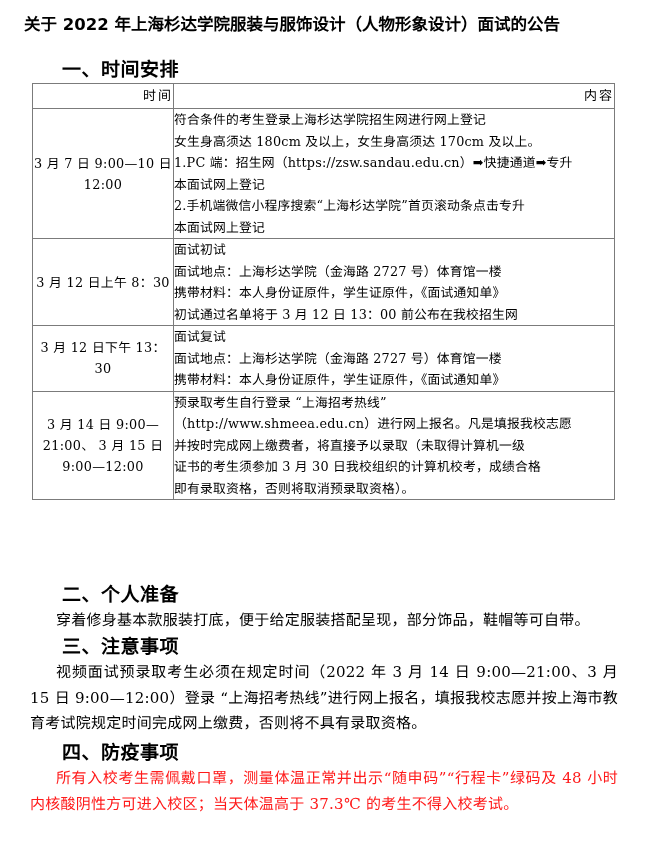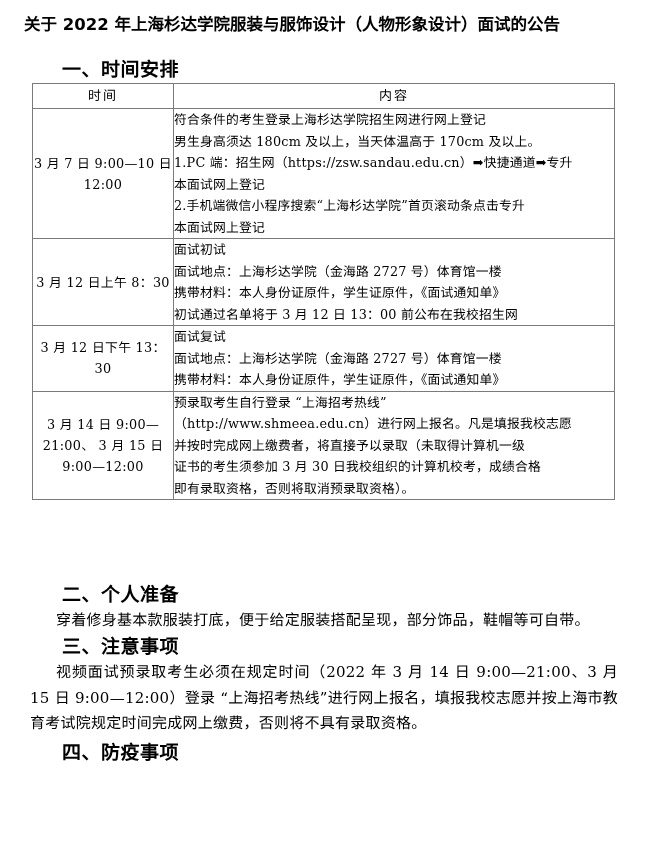--- a/index.html
+++ b/index.html
@@ -63,21 +63,21 @@
   .tbl td, .tbl th {
     border: 1px solid #7b7b7b;
     padding: 0;
     vertical-align: middle;
     font-weight: normal;
   }
   .col-time { width: 140px; }
   .col-body { width: 440px; }
 
   .th-cell {
-    text-align: center;
+    text-align: right;
     height: 24px;
     line-height: 24px;
     font-size: 13px;
     letter-spacing: 2px;
   }
 
   .time-cell {
     text-align: center;
     padding: 3px 5px;
     line-height: 21px;
@@ -125,21 +125,21 @@
     </thead>
     <tbody>
 
       <tr>
         <td class="time-cell">
           <span class="ln">3 月 7 日 9:00—10 日</span>
           <span class="ln">12:00</span>
         </td>
         <td class="body-cell">
           <span class="ln">符合条件的考生登录上海杉达学院招生网进行网上登记</span>
-          <span class="ln">男生身高须达 180cm 及以上，当天体温高于 170cm 及以上。</span>
+          <span class="ln">女生身高须达 180cm 及以上，女生身高须达 170cm 及以上。</span>
           <span class="ln">1.PC 端：招生网（https://zsw.sandau.edu.cn）➡快捷通道➡专升</span>
           <span class="ln">本面试网上登记</span>
           <span class="ln">2.手机端微信小程序搜索“上海杉达学院”首页滚动条点击专升</span>
           <span class="ln">本面试网上登记</span>
         </td>
       </tr>
 
       <tr>
         <td class="time-cell">
           <span class="ln">3 月 12 日上午 8：30</span>
@@ -181,14 +181,15 @@
     </tbody>
   </table>
 
   <div class="sec-head" style="left:62px; top:585px;">二、个人准备</div>
   <div class="para indent" style="left:30px; top:608px; width:588px;">穿着修身基本款服装打底，便于给定服装搭配呈现，部分饰品，鞋帽等可自带。</div>
 
   <div class="sec-head" style="left:62px; top:637px;">三、注意事项</div>
   <div class="para indent" style="left:30px; top:660px; width:588px;">视频面试预录取考生必须在规定时间（2022 年 3 月 14 日 9:00—21:00、3 月 15 日 9:00—12:00）登录 “上海招考热线”进行网上报名，填报我校志愿并按上海市教育考试院规定时间完成网上缴费，否则将不具有录取资格。</div>
 
   <div class="sec-head" style="left:62px; top:743px;">四、防疫事项</div>
+  <div class="para indent red" style="left:30px; top:766px; width:588px;">所有入校考生需佩戴口罩，测量体温正常并出示“随申码”“行程卡”绿码及 48 小时内核酸阴性方可进入校区；当天体温高于 37.3℃ 的考生不得入校考试。</div>
 
 </div>
 
 </body></html>

